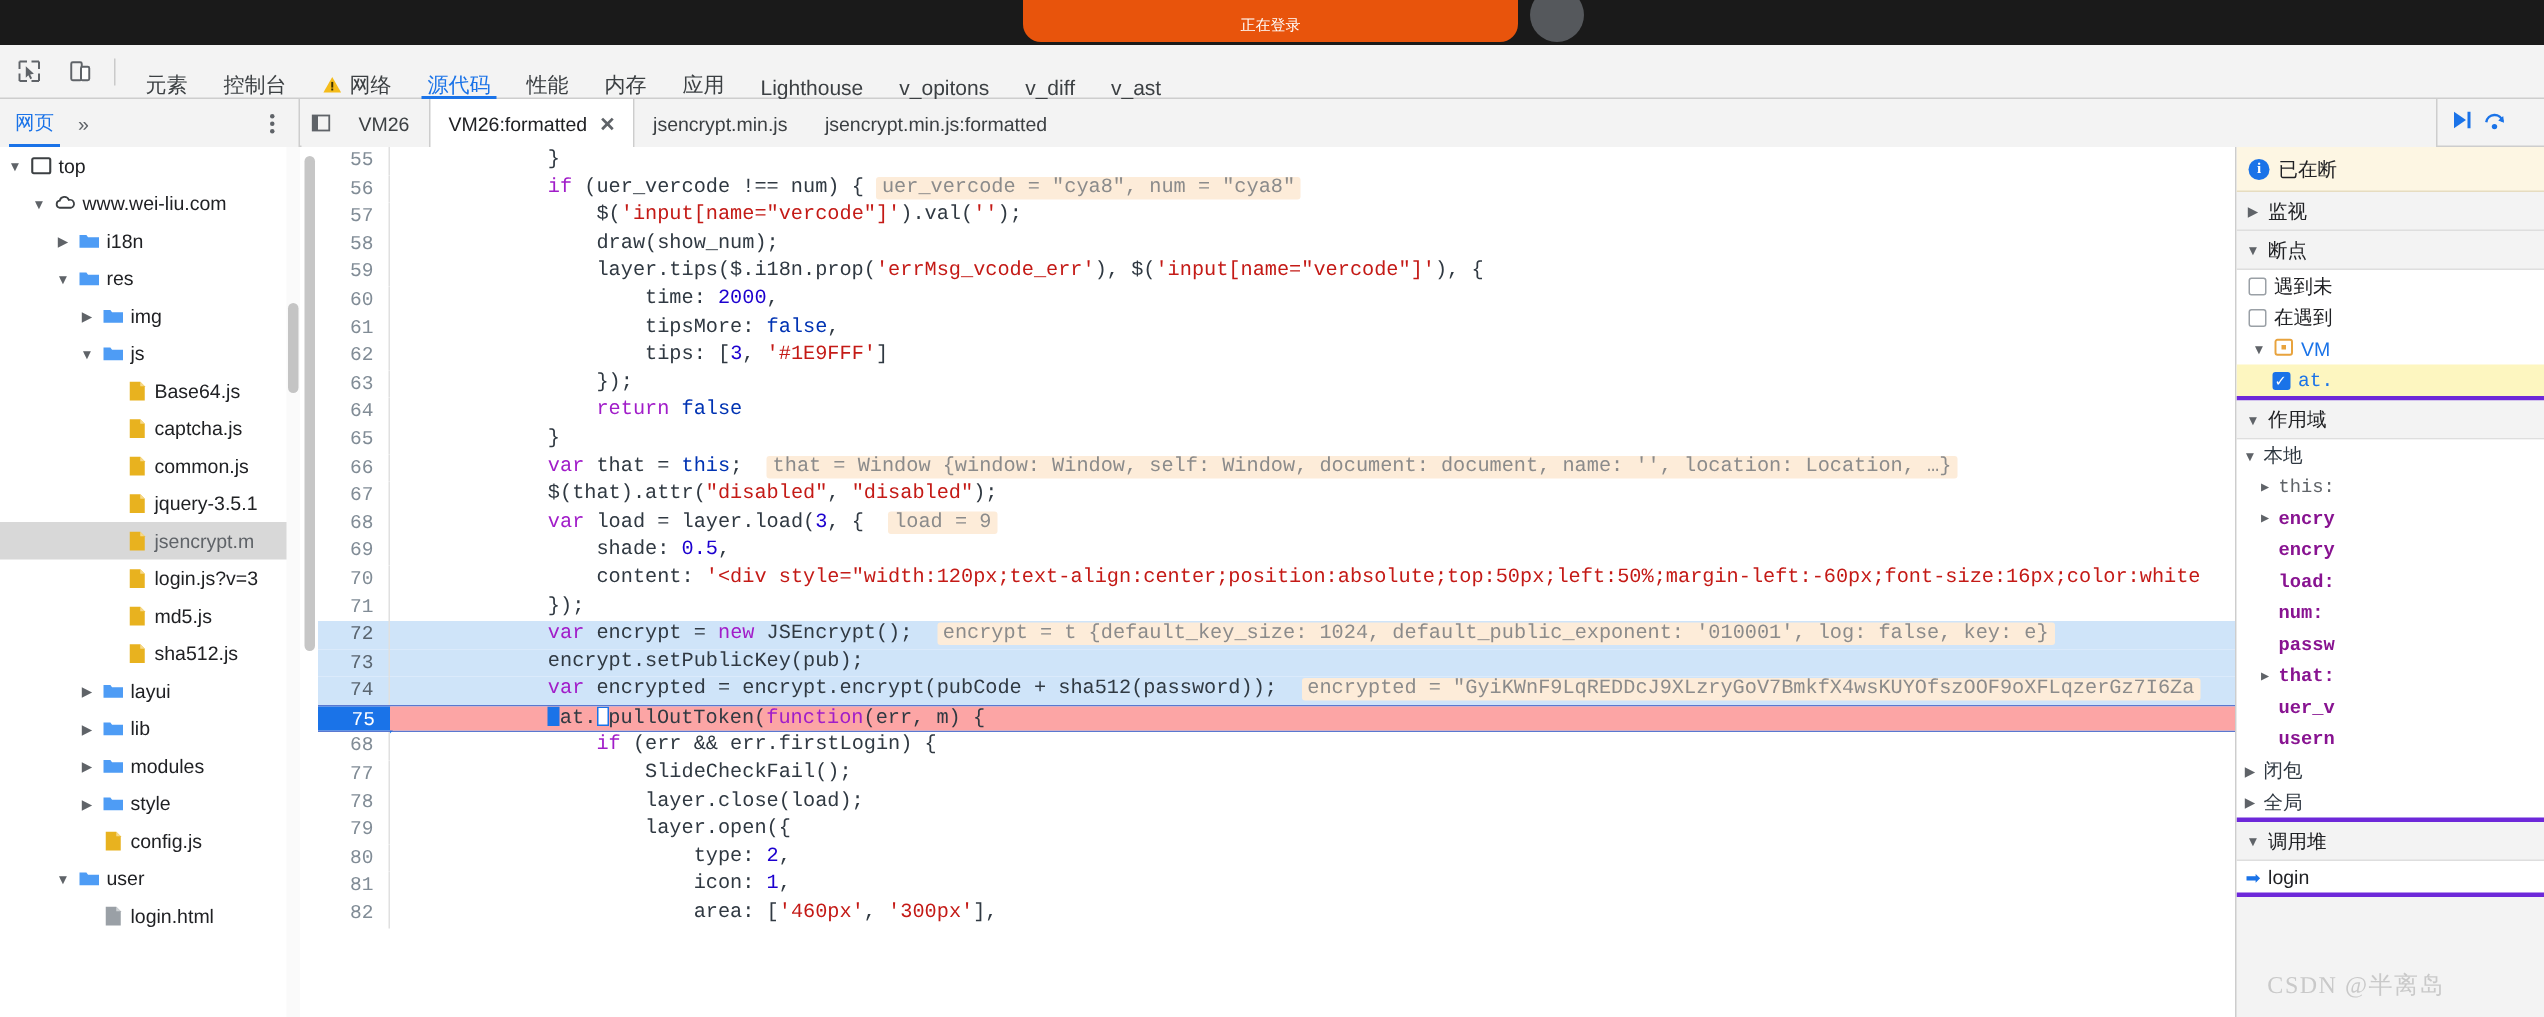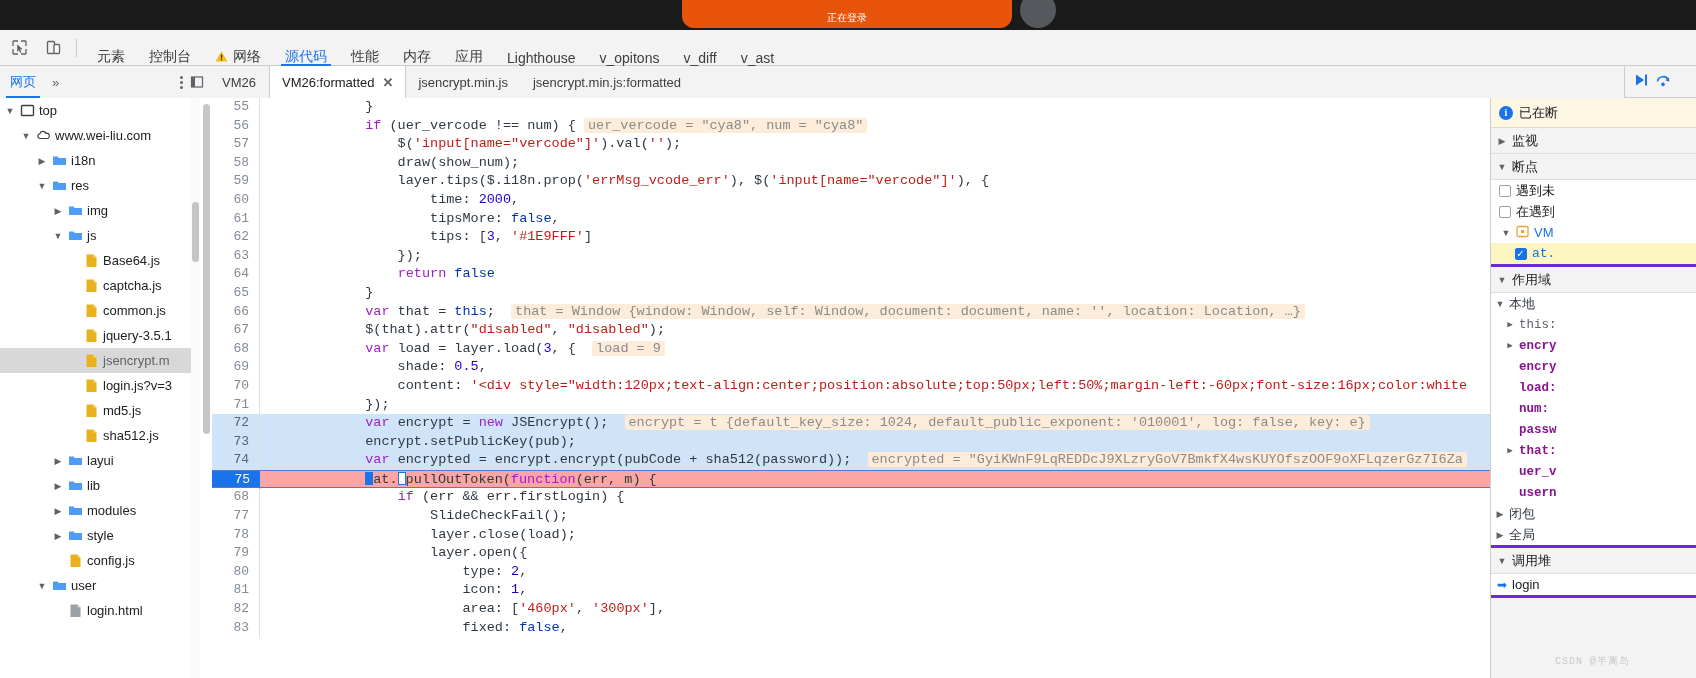--- a/index.html
+++ b/index.html
@@ -77,21 +77,21 @@
   }
   .chev-more { font-size:13px; color:#5f6368; padding:0 6px; cursor:pointer; }
   .kebab {
     position:absolute; right:10px; top:8px; width:16px; height:16px;
     display:flex; flex-direction:column; align-items:center; justify-content:center; gap:2px;
     cursor:pointer;
   }
   .kebab i { width:3px; height:3px; border-radius:50%; background:#5f6368; display:block; }
 
   .filetabs {
-    position:absolute; left:184px; top:0; right:0; height:32px;
+    position:absolute; left:201px; top:0; right:0; height:32px;
     display:flex; align-items:center; background:#f3f3f3;
   }
   .ft-collapse {
     width:26px; height:32px; display:flex; align-items:center; justify-content:center;
     cursor:pointer; color:#5f6368;
   }
   .file-tab {
     height:32px; padding:0 12px; display:flex; align-items:center; gap:8px;
     font-size:13px; color:#3c4043; cursor:pointer; white-space:nowrap;
     border-right:1px solid transparent;
@@ -236,22 +236,22 @@
   .tri { color:#5f6368; font-size:9px; width:10px; flex:0 0 10px; text-align:center; }
   .tri.empty { visibility:hidden; }
   .stack-row {
     height:21px; display:flex; align-items:center; gap:5px; padding:0 6px;
     white-space:nowrap; color:#202124;
   }
   .arrow-blue { color:#1a73e8; font-size:12px; }
 
   .watermark {
     position:absolute; right:66px; bottom:10px;
-    color:#c9c9c9; font-size:10px; letter-spacing:1px;
-    font-family:Liberation Mono, monospace; pointer-events:none;
+    color:#c9c9c9; font-size:16px; letter-spacing:1px;
+    font-family:Liberation Serif, serif; pointer-events:none;
   }
 </style>
 </head>
 <body>
 
 <div id="app">
 
   <div class="page-strip">
     <div class="page-pill">
       <span class="page-pill-text">正在登录</span>
@@ -568,21 +568,20 @@
         <div class="code-line hl"><div class="ln">73</div><div class="ctext"><span class="plain">            encrypt.setPublicKey(pub);</span></div></div>
         <div class="code-line hl"><div class="ln">74</div><div class="ctext"><span class="plain">            </span><span class="kw">var</span><span class="plain"> encrypted = encrypt.encrypt(pubCode + sha512(password));  </span><span class="hint">encrypted = "GyiKWnF9LqREDDcJ9XLzryGoV7BmkfX4wsKUYOfszOOF9oXFLqzerGz7I6Za</span></div></div>
         <div class="code-line exec"><div class="ln">75</div><div class="ctext"><span class="plain">            </span><span class="caretblk"></span><span class="plain">at.</span><span class="caretblk hollow"></span><span class="plain">pullOutToken(</span><span class="kw">function</span><span class="plain">(err, m) {</span></div></div>
         <div class="code-line"><div class="ln">68</div><div class="ctext"><span class="plain">                </span><span class="kw">if</span><span class="plain"> (err &amp;&amp; err.firstLogin) {</span></div></div>
         <div class="code-line"><div class="ln">77</div><div class="ctext"><span class="plain">                    SlideCheckFail();</span></div></div>
         <div class="code-line"><div class="ln">78</div><div class="ctext"><span class="plain">                    layer.close(load);</span></div></div>
         <div class="code-line"><div class="ln">79</div><div class="ctext"><span class="plain">                    layer.open({</span></div></div>
         <div class="code-line"><div class="ln">80</div><div class="ctext"><span class="plain">                        type: </span><span class="num">2</span><span class="plain">,</span></div></div>
         <div class="code-line"><div class="ln">81</div><div class="ctext"><span class="plain">                        icon: </span><span class="num">1</span><span class="plain">,</span></div></div>
         <div class="code-line"><div class="ln">82</div><div class="ctext"><span class="plain">                        area: [</span><span class="str">'460px'</span><span class="plain">, </span><span class="str">'300px'</span><span class="plain">],</span></div></div>
-        <div class="code-line"><div class="ln">83</div><div class="ctext"><span class="plain">                        fixed: </span><span class="kw2">false</span><span class="plain">,</span></div></div>
       </div>
   </div>
 
   <div class="dbg-side">
 
     <div class="paused-banner">
       <span class="info-circle">i</span>
       <span>已在断</span>
     </div>
 

